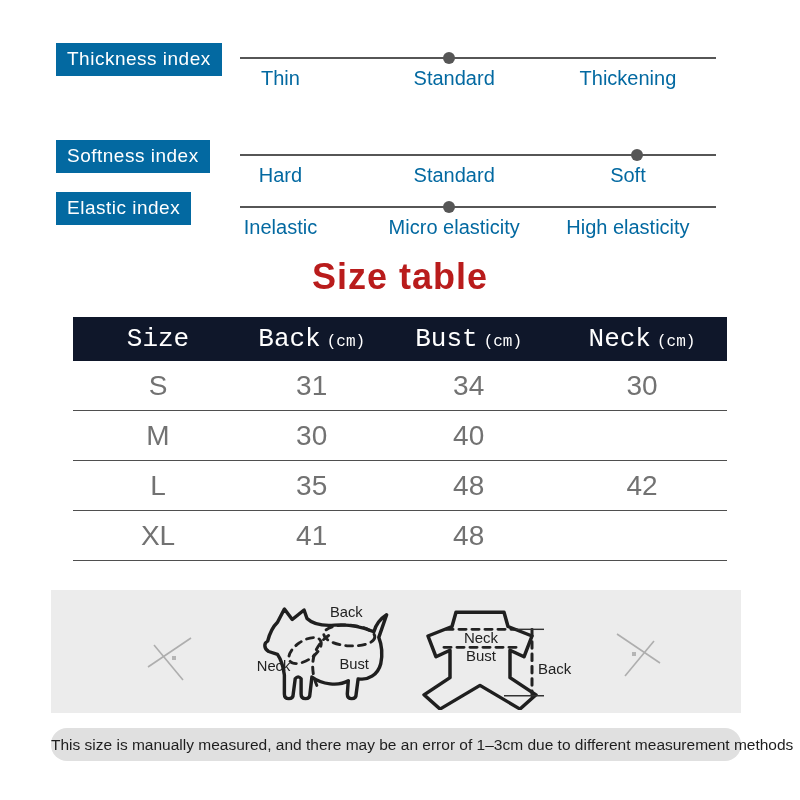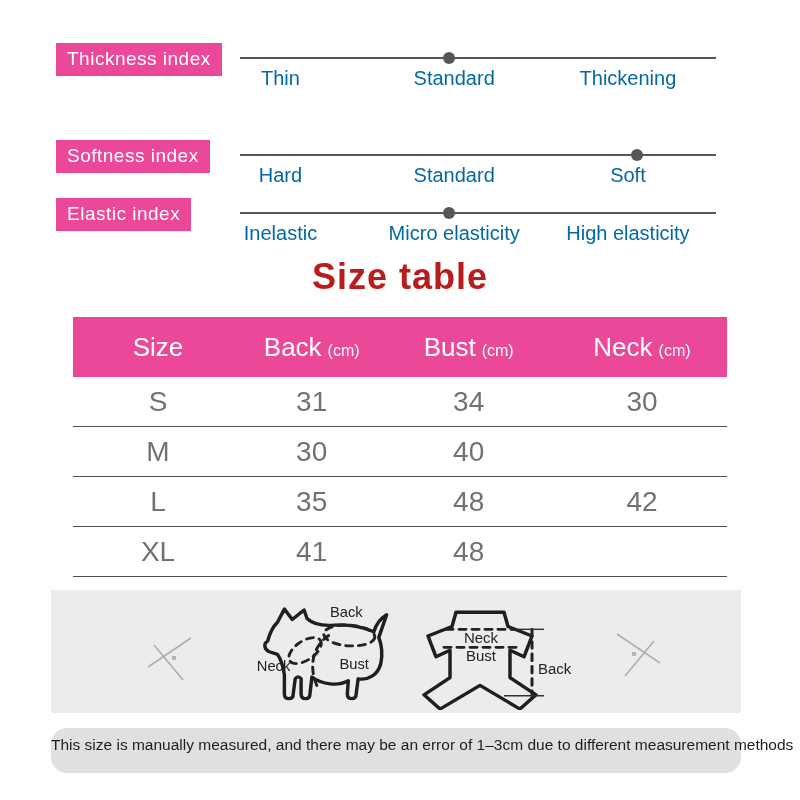--- a/index.html
+++ b/index.html
@@ -7,21 +7,21 @@
     width:800px;height:800px;background:#ffffff;
     font-family:"Liberation Sans", sans-serif;
     position:relative;overflow:hidden;
   }
   .page{position:absolute;inset:0;}
 
   
   .index-row{position:absolute;left:0;width:800px;height:70px;}
   .index-label-box{
     position:absolute;left:56px;top:0;
-    background:#ec4899;color:#fff;
+    background:#0369a1;color:#fff;
     font-size:19px;letter-spacing:.5px;
     padding:5px 11px 6px;white-space:nowrap;
   }
   .slider{position:absolute;left:240px;top:0;width:476px;height:60px;}
   .track{position:absolute;left:0;right:0;top:14px;height:2px;background:#565656;}
   .dot{
     position:absolute;top:9px;width:12px;height:12px;border-radius:50%;
     background:#565656;transform:translateX(-50%);
   }
   .opts{position:absolute;left:0;top:24px;width:100%;height:26px;}
@@ -34,23 +34,23 @@
   
   .size-title{
     position:absolute;top:256px;left:0;width:800px;
     text-align:center;font-size:36px;font-weight:bold;
     color:#b91c1c;letter-spacing:1px;
   }
 
   
   .size-table{position:absolute;left:73px;top:317px;width:654px;}
   .thead{
-    height:60px;background:#ec4899;color:#ffffff;
+    height:44px;background:#0f172a;color:#ffffff;
     display:grid;grid-template-columns:26% 21% 27% 26%;
-    align-items:center;text-align:center;font-size:26px;
+    align-items:center;text-align:center;font-size:26px;font-family:Liberation Mono, monospace;
   }
   .th .unit{font-size:16px;margin-left:6px;}
   .tr{
     height:49px;display:grid;grid-template-columns:26% 21% 27% 26%;
     align-items:center;text-align:center;
     font-size:28px;color:#727272;
     border-bottom:1.5px solid #4f4f4f;
   }
 
   
@@ -60,21 +60,21 @@
   }
   .sparkle{position:absolute;width:52px;height:52px;}
   .sparkle.left{left:92px;top:40px;}
   .sparkle.right{left:562px;top:36px;}
   .dog-svg{position:absolute;left:197px;top:4px;}
   .garment-svg{position:absolute;left:369px;top:8px;}
   .diag-text{font-family:"Liberation Sans",sans-serif;font-size:15px;fill:#222;}
 
   
   .disclaimer{
-    position:absolute;left:51px;top:728px;width:690px;height:45px;
+    position:absolute;left:51px;top:728px;width:690px;height:33px;
     background:#e0e0e0;color:#1e1e1e;
     font-size:15.5px;line-height:33px;text-align:center;white-space:nowrap;border-radius:16px;
   }
 </style>
 </head>
 <body>
 
 <div class="page">
 
   <div class="index-row" style="top:43px;">
@@ -96,21 +96,21 @@
       <div class="track"></div>
       <div class="dot" style="left: 83.5%;"></div>
       <div class="opts">
         <span class="opt o0">Hard</span>
         <span class="opt o1">Standard</span>
         <span class="opt o2">Soft</span>
       </div>
     </div>
   </div>
 
-  <div class="index-row" style="top:198px;">
+  <div class="index-row" style="top:192px;">
     <div class="index-label-box">Elastic index</div>
     <div class="slider">
       <div class="track"></div>
       <div class="dot" style="left: 44%;"></div>
       <div class="opts">
         <span class="opt o0">Inelastic</span>
         <span class="opt o1">Micro elasticity</span>
         <span class="opt o2">High elasticity</span>
       </div>
     </div>

